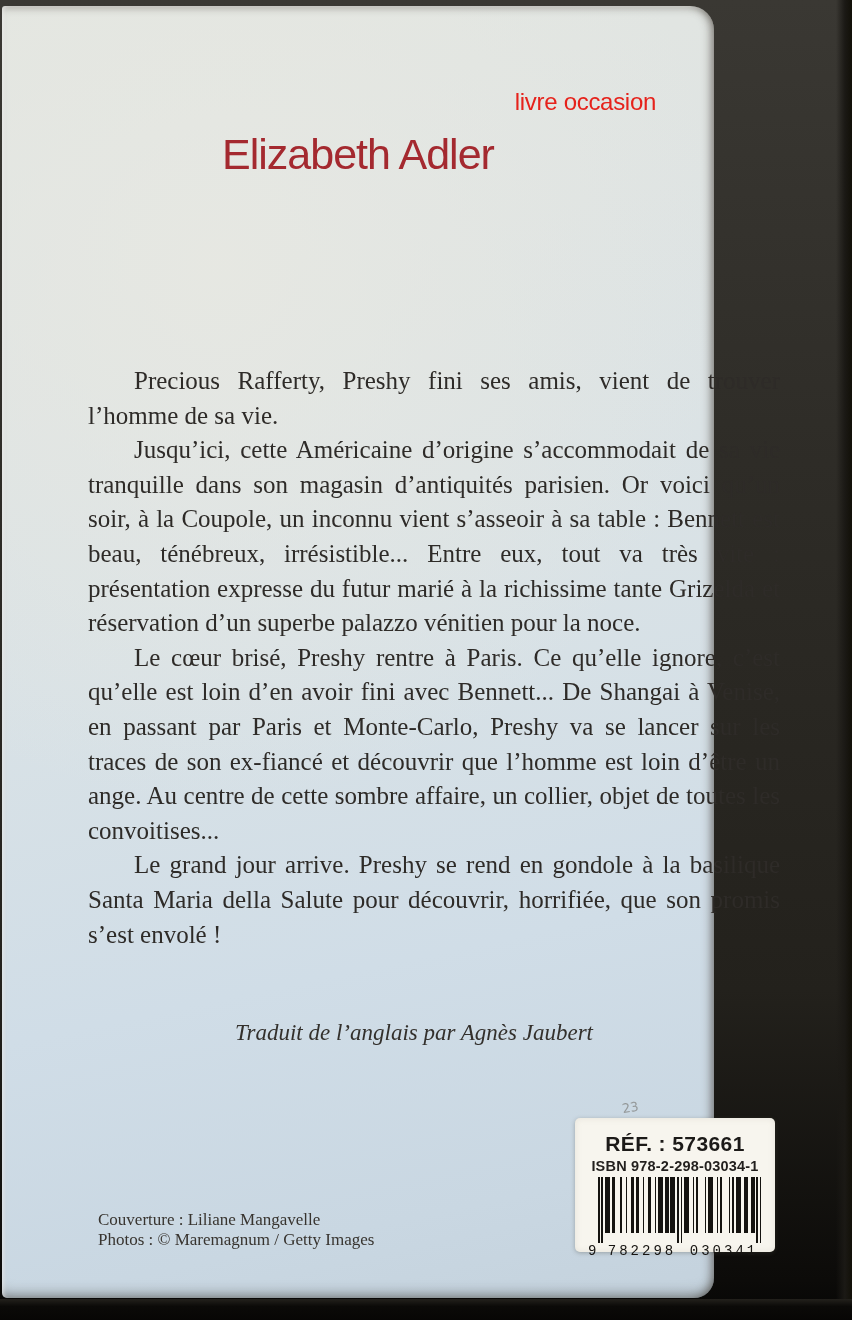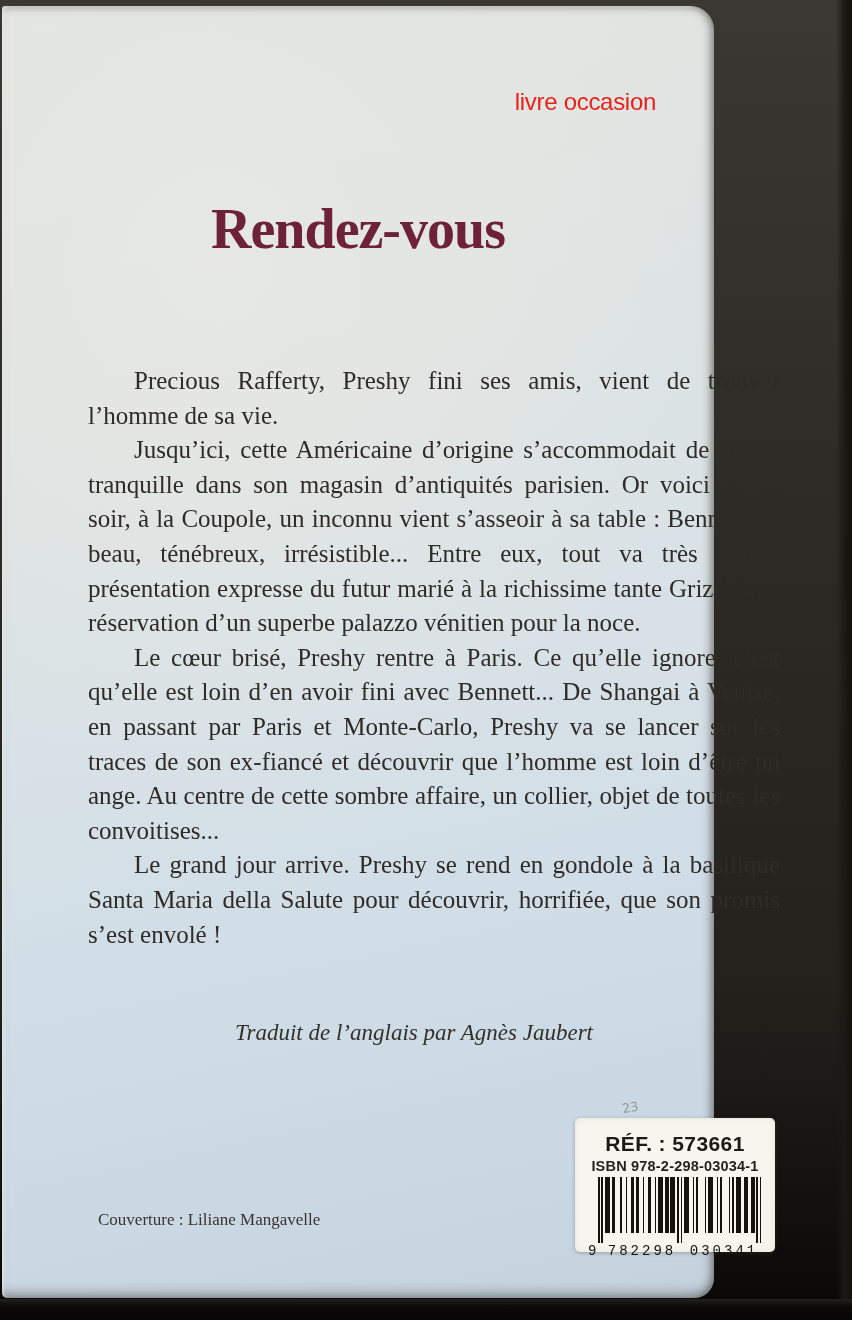--- a/index.html
+++ b/index.html
@@ -133,23 +133,23 @@
   .barcode { margin-top: 3px; line-height: 0; }
 </style>
 </head>
 <body>
 
 <div class="scene">
   <div class="cover">
 
     <div class="used-label">livre occasion</div>
 
+    <div class="author">Elizabeth Adler</div>
 
     <div class="title">
-      <div>Rendez-vous</div>
     </div>
 
     <div class="synopsis">
       <p>Precious Rafferty, Preshy fini ses amis, vient de trouver l’homme de sa vie.</p>
       <p>Jusqu’ici, cette Américaine d’origine s’accommodait de sa vie tranquille dans son magasin d’antiquités parisien. Or voici qu’un soir, à la Coupole, un inconnu vient s’asseoir à sa table : Bennett est beau, ténébreux, irrésistible... Entre eux, tout va très vite : présentation expresse du futur marié à la richissime tante Grizelda et réservation d’un superbe palazzo vénitien pour la noce.</p>
       <p>Le cœur brisé, Preshy rentre à Paris. Ce qu’elle ignore, c’est qu’elle est loin d’en avoir fini avec Bennett... De Shangai à Venise, en passant par Paris et Monte-Carlo, Preshy va se lancer sur les traces de son ex-fiancé et découvrir que l’homme est loin d’être un ange. Au centre de cette sombre affaire, un collier, objet de toutes les convoitises...</p>
       <p>Le grand jour arrive. Preshy se rend en gondole à la basilique Santa Maria della Salute pour découvrir, horrifiée, que son promis s’est envolé !</p>
     </div>
 
     <div class="translator">Traduit de l’anglais par Agnès Jaubert</div>
@@ -210,16 +210,17 @@
             <rect x="170.24" y="0" width="1.72" height="66" fill="#151310"></rect>
             <rect x="173.68" y="0" width="1.72" height="66" fill="#151310"></rect>
             <text x="2" y="78" text-anchor="start" fill="#161411" font-family="Liberation Mono, DejaVu Sans Mono, monospace" font-size="14" letter-spacing="3">9</text>
             <text x="56" y="78" text-anchor="middle" fill="#161411" font-family="Liberation Mono, DejaVu Sans Mono, monospace" font-size="14" letter-spacing="3">782298</text>
             <text x="138" y="78" text-anchor="middle" fill="#161411" font-family="Liberation Mono, DejaVu Sans Mono, monospace" font-size="14" letter-spacing="3">030341</text>
           </svg></div>
     </div>
 
     <div class="credits">
       <div>Couverture : Liliane Mangavelle</div>
+      <div>Photos : © Maremagnum / Getty Images</div>
     </div>
 
   </div>
 </div>
 
 </body></html>

